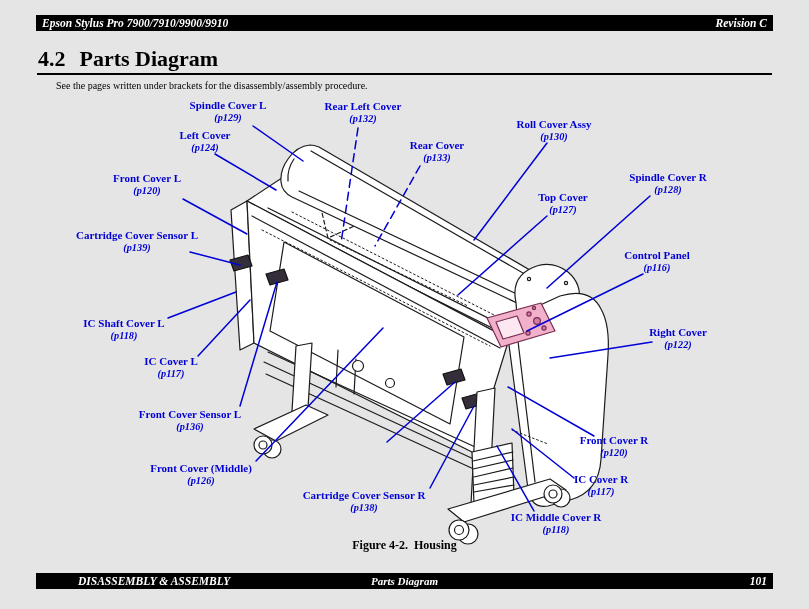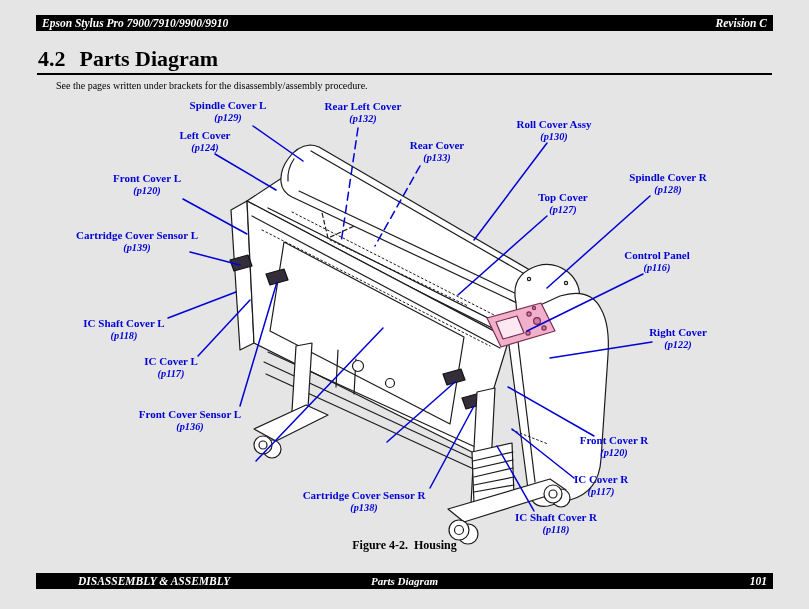--- a/index.html
+++ b/index.html
@@ -184,20 +184,24 @@
         <div class="pref">(p118)</div>
       </div>
       <div class="part-label" style="left: 171px; top: 355px; color: rgb(1, 1, 214); text-align: center;">
         <div>IC Cover L</div>
         <div class="pref">(p117)</div>
       </div>
       <div class="part-label" style="left: 190px; top: 408px; color: rgb(1, 1, 214);">
         <div>Front Cover Sensor L</div>
         <div class="pref">(p136)</div>
       </div>
+      <div class="part-label" style="left: 201px; top: 462px; color: rgb(1, 1, 214);">
+        <div>Front Cover (Middle)</div>
+        <div class="pref">(p126)</div>
+      </div>
       <div class="part-label" style="left: 437px; top: 139px; color: rgb(1, 1, 214);">
         <div>Rear Cover</div>
         <div class="pref">(p133)</div>
       </div>
       <div class="part-label" style="left: 554px; top: 118px; color: rgb(1, 1, 214);">
         <div>Roll Cover Assy</div>
         <div class="pref">(p130)</div>
       </div>
       <div class="part-label" style="left: 563px; top: 191px; color: rgb(1, 1, 214);">
         <div>Top Cover</div>
@@ -217,21 +221,21 @@
       </div>
       <div class="part-label" style="left: 614px; top: 434px; color: rgb(1, 1, 214);">
         <div>Front Cover R</div>
         <div class="pref">(p120)</div>
       </div>
       <div class="part-label" style="left: 601px; top: 473px; color: rgb(1, 1, 214);">
         <div>IC Cover R</div>
         <div class="pref">(p117)</div>
       </div>
       <div class="part-label" style="left: 556px; top: 511px; color: rgb(1, 1, 214);">
-        <div>IC Shaft Cover R</div>
+        <div>IC Middle Cover R</div>
         <div class="pref">(p118)</div>
       </div>
       <div class="part-label" style="left: 364px; top: 489px; color: rgb(1, 1, 214);">
         <div>Cartridge Cover Sensor R</div>
         <div class="pref">(p138)</div>
       </div>
     </div>
 
   <div class="caption">Figure 4-2.  Housing</div>
 

